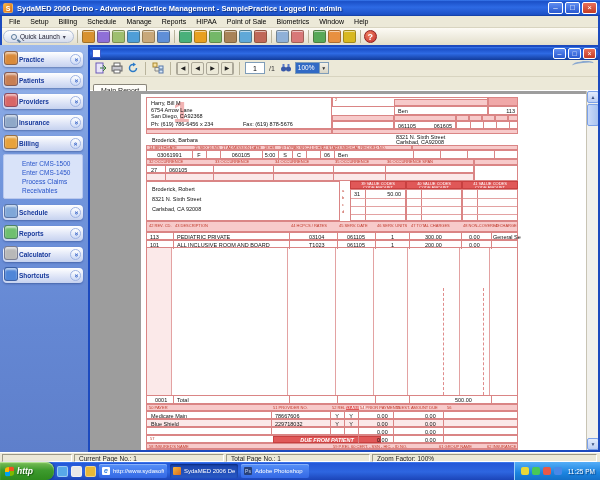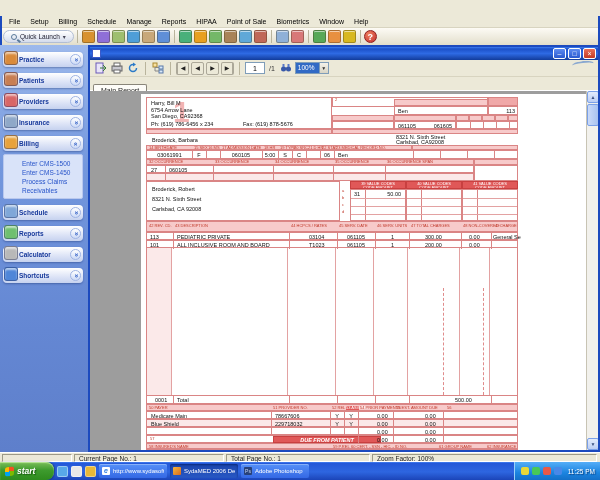--- a/index.html
+++ b/index.html
@@ -113,20 +113,27 @@
   #tray { margin-left:auto; height:18px; background:linear-gradient(180deg,#55AEF8,#1B84E0 60%,#1470C8); border-left:1px solid #9AD0FA;
     display:flex; align-items:center; padding:0 5px 0 6px; gap:3px; }
   .trico { width:8px; height:8px; border-radius:2px; }
   #clock { color:#fff; font-size:6.5px; margin-left:3px; text-shadow:1px 1px 1px #0A3A78; }
 </style>
 </head>
 <body>
 
 <div id="screen">
 
+  <div id="titlebar" class="abs">
+    <div class="appico">S</div>
+    <div class="ttl">SydaMED 2006 Demo - Advanced Practice Management - SamplePractice  Logged in: admin</div>
+    <div class="winbtn">–</div>
+    <div class="winbtn">□</div>
+    <div class="winbtn close">×</div>
+  </div>
 
   <div id="menubar" class="abs">
     <span>File</span>
     <span>Setup</span>
     <span>Billing</span>
     <span>Schedule</span>
     <span>Manage</span>
     <span>Reports</span>
     <span>HIPAA</span>
     <span>Point of Sale</span>
@@ -607,21 +614,21 @@
   <div id="statusbar" class="abs">
     <div class="spanel" style="left:2px;width:70px;"></div>
     <div class="spanel" style="left:74px;width:150px;">Current Page No.: 1</div>
     <div class="spanel" style="left:226px;width:144px;">Total Page No.: 1</div>
     <div class="spanel" style="left:372px;width:225px;">Zoom Factor: 100%</div>
   </div>
 
   <div id="taskbar" class="abs">
     <div id="startbtn">
       <span class="flag"></span>
-      <b>start</b>
+      <b>http</b>
     </div>
     <span class="qlico" style="background:#58A8E8;"></span>
     <span class="qlico" style="background:#E8E8E8;"></span>
     <span class="qlico" style="background:#E8B838;"></span>
     <div class="taskbtn">
       <span class="tico" style="background:#fff;color:#2A7AE0;font-size:7px;font-weight:bold;font-style:italic;text-align:center;line-height:8px;">e</span>
       <span>http://www.sydasoft...</span>
     </div>
     <div class="taskbtn active">
       <span class="tico" style="background:linear-gradient(135deg,#F6B73C,#D86A1E);"></span>

